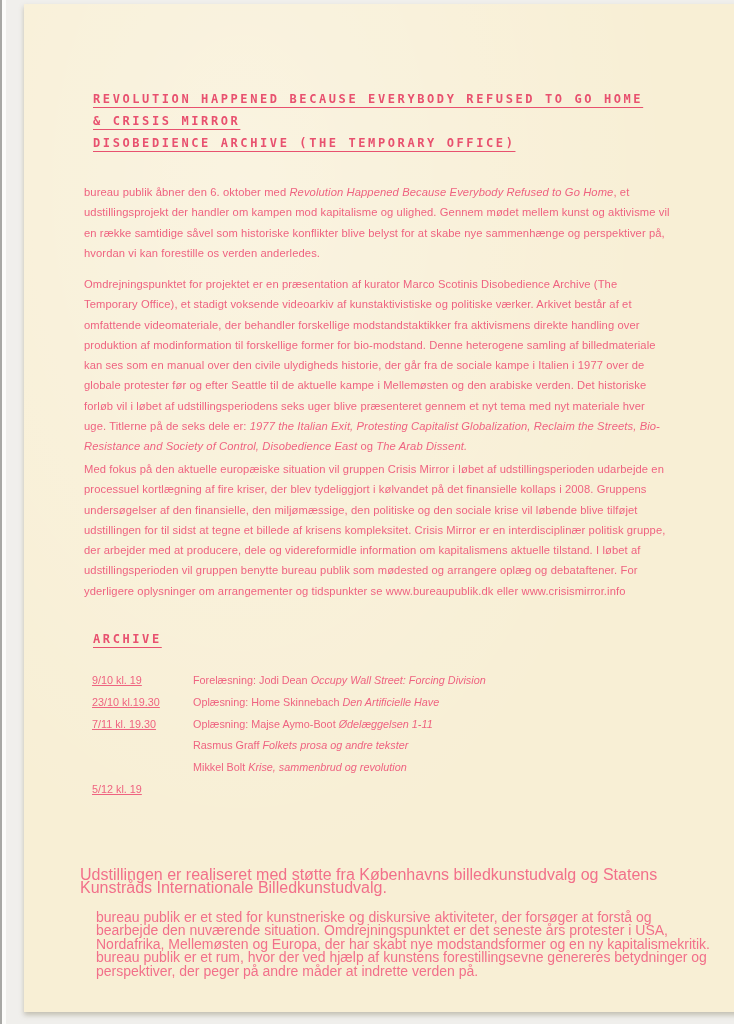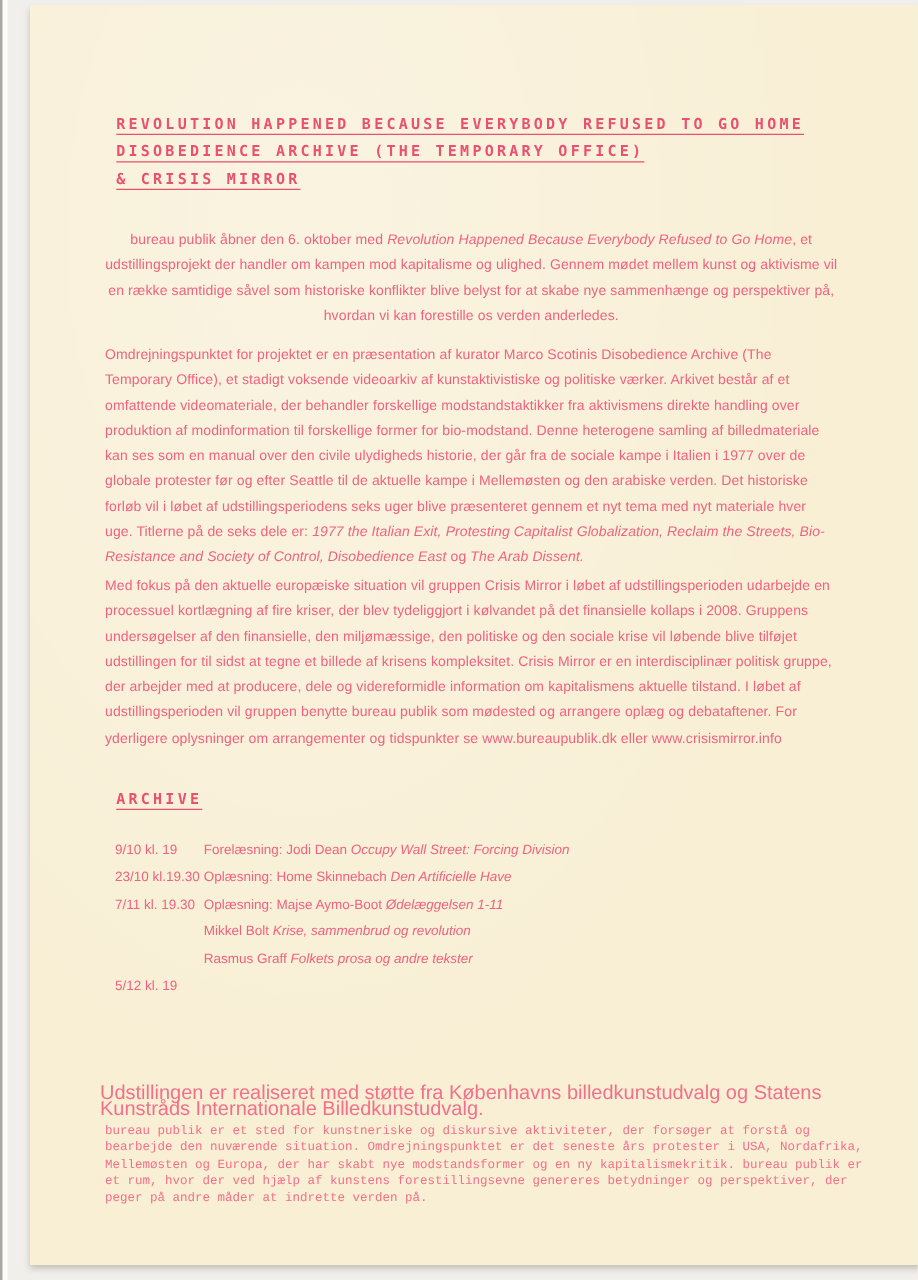--- a/index.html
+++ b/index.html
@@ -33,55 +33,55 @@
     letter-spacing:2.6px;color:var(--c-title);
     text-decoration:underline;text-decoration-thickness:1.3px;text-underline-offset:3.5px;
     white-space:pre;
   }
   .para{
     position:absolute;left:60px;width:586px;margin:0;
     font-size:11.2px;line-height:20.3px;color:var(--c-body);
     letter-spacing:0.1px;
   }
   .para em{font-style:italic;}
-  .p1{top:178px;text-align:center;}
+  .p1{top:178px;}
   .p2{top:270px;}
   .p3{top:455px;}
   .program-heading{
     position:absolute;left:69px;top:628px;margin:0;
     font-family:"DejaVu Sans Mono",monospace;
     font-weight:bold;font-size:12px;letter-spacing:2.6px;
     color:var(--c-title);
     text-decoration:underline;text-decoration-thickness:1.3px;text-underline-offset:3.5px;
     white-space:pre;
   }
   .program-list{position:absolute;left:68px;top:666px;width:620px;}
   .program-row{display:flex;line-height:21.8px;font-size:10.8px;color:var(--c-body);}
-  .program-date{width:71px;flex:0 0 71px;white-space:nowrap;}
-  .program-desc{flex:1;white-space:nowrap;}
+  .program-date{width:71px;flex:0 0 71px;white-space:nowrap;text-decoration:underline;}
+  .program-desc{flex:1;white-space:nowrap;margin-left:30px;}
   .program-desc em{font-style:italic;}
   .support{
     position:absolute;left:56px;top:864px;width:640px;margin:0;
     font-size:16px;line-height:13.4px;color:var(--c-footer);
   }
   .about{
-    position:absolute;left:56px;top:891px;width:616px;margin:4px;
-    font-size:10px;line-height:13.4px;color:var(--c-footer);font-family:Liberation Mono, monospace;
+    position:absolute;left:56px;top:891px;width:616px;margin:16px;
+    font-size:14px;line-height:13.4px;color:var(--c-footer);
   }
 </style>
 </head>
 <body>
 
 <div class="edge-left"></div>
 
 <div class="paper">
   <header class="title">
       <div class="title-line">REVOLUTION HAPPENED BECAUSE EVERYBODY REFUSED TO GO HOME</div>
+      <div class="title-line">&amp; CRISIS MIRROR</div>
       <div class="title-line">DISOBEDIENCE ARCHIVE (THE TEMPORARY OFFICE)</div>
-      <div class="title-line">&amp; CRISIS MIRROR</div>
     </header>
 
   <p class="para p1"><span>bureau publik åbner den 6. oktober med </span><em>Revolution Happened Because Everybody Refused to Go Home</em><span>, et udstillingsprojekt der handler om kampen mod kapitalisme og ulighed. Gennem mødet mellem kunst og aktivisme vil en række samtidige såvel som historiske konflikter blive belyst for at skabe nye sammenhænge og perspektiver på, hvordan vi kan forestille os verden anderledes.</span></p>
   <p class="para p2"><span>Omdrejningspunktet for projektet er en præsentation af kurator Marco Scotinis Disobedience Archive (The Temporary Office), et stadigt voksende videoarkiv af kunstaktivistiske og politiske værker. Arkivet består af et omfattende videomateriale, der behandler forskellige modstandstaktikker fra aktivismens direkte handling over produktion af modinformation til forskellige former for bio-modstand. Denne heterogene samling af billedmateriale kan ses som en manual over den civile ulydigheds historie, der går fra de sociale kampe i Italien i 1977 over de globale protester før og efter Seattle til de aktuelle kampe i Mellemøsten og den arabiske verden. Det historiske forløb vil i løbet af udstillingsperiodens seks uger blive præsenteret gennem et nyt tema med nyt materiale hver uge. Titlerne på de seks dele er: </span><em>1977 the Italian Exit, Protesting Capitalist Globalization, Reclaim the Streets, Bio-Resistance and Society of Control, Disobedience East</em><span> og </span><em>The Arab Dissent.</em></p>
   <p class="para p3"><span>Med fokus på den aktuelle europæiske situation vil gruppen Crisis Mirror i løbet af udstillingsperioden udarbejde en processuel kortlægning af fire kriser, der blev tydeliggjort i kølvandet på det finansielle kollaps i 2008. Gruppens undersøgelser af den finansielle, den miljømæssige, den politiske og den sociale krise vil løbende blive tilføjet udstillingen for til sidst at tegne et billede af krisens kompleksitet. Crisis Mirror er en interdisciplinær politisk gruppe, der arbejder med at producere, dele og videreformidle information om kapitalismens aktuelle tilstand. I løbet af udstillingsperioden vil gruppen benytte bureau publik som mødested og arrangere oplæg og debataftener. For yderligere oplysninger om arrangementer og tidspunkter se www.bureaupublik.dk eller www.crisismirror.info</span></p>
 
   <h2 class="program-heading">ARCHIVE</h2>
   <div class="program-list">
       <div class="program-row">
         <div class="program-date">9/10 kl. 19</div>
@@ -90,25 +90,25 @@
       <div class="program-row">
         <div class="program-date">23/10 kl.19.30</div>
         <div class="program-desc"><span>Oplæsning: Home Skinnebach </span><em>Den Artificielle Have</em></div>
       </div>
       <div class="program-row">
         <div class="program-date">7/11 kl. 19.30</div>
         <div class="program-desc"><span>Oplæsning: Majse Aymo-Boot </span><em>Ødelæggelsen 1-11</em></div>
       </div>
       <div class="program-row">
         <div class="program-date"></div>
-        <div class="program-desc"><span>Mikkel Bolt </span><em>Krise, sammenbrud og revolution</em></div>
+        <div class="program-desc"><span>Rasmus Graff </span><em>Folkets prosa og andre tekster</em></div>
       </div>
       <div class="program-row">
         <div class="program-date"></div>
-        <div class="program-desc"><span>Rasmus Graff </span><em>Folkets prosa og andre tekster</em></div>
+        <div class="program-desc"><span>Mikkel Bolt </span><em>Krise, sammenbrud og revolution</em></div>
       </div>
       <div class="program-row">
         <div class="program-date">5/12 kl. 19</div>
       </div>
     </div>
 
   <p class="support">Udstillingen er realiseret med støtte fra Københavns billedkunstudvalg og Statens Kunstråds Internationale Billedkunstudvalg.</p>
   <p class="about">bureau publik er et sted for kunstneriske og diskursive aktiviteter, der forsøger at forstå og bearbejde den nuværende situation. Omdrejningspunktet er det seneste års protester i USA, Nordafrika, Mellemøsten og Europa, der har skabt nye modstandsformer og en ny kapitalismekritik. bureau publik er et rum, hvor der ved hjælp af kunstens forestillingsevne genereres betydninger og perspektiver, der peger på andre måder at indrette verden på.</p>
 </div>
 

